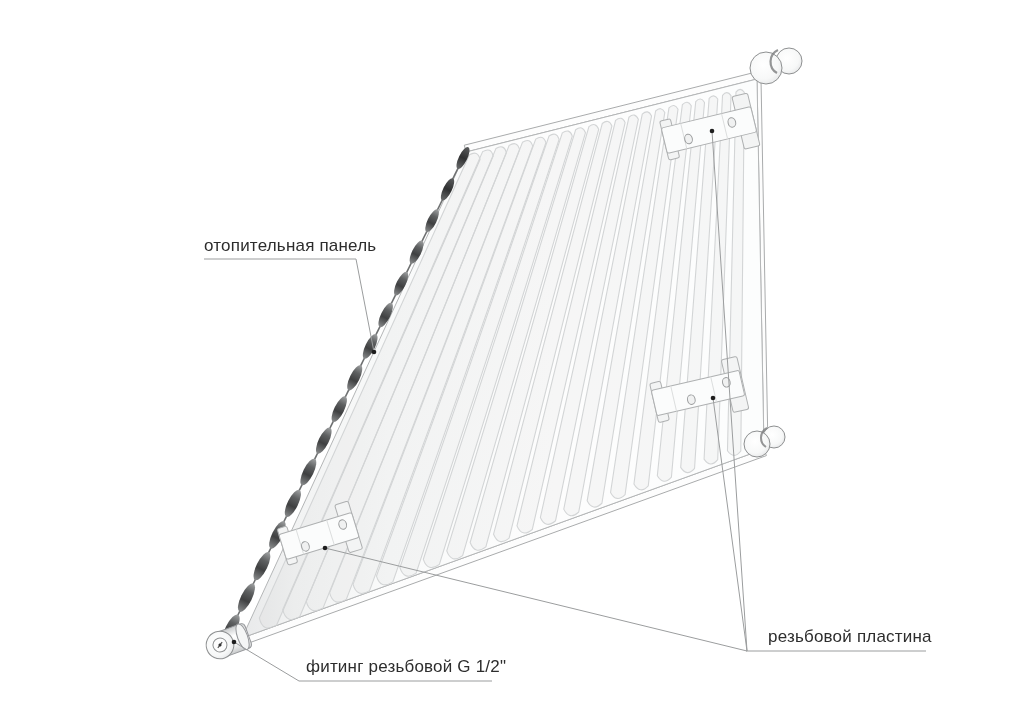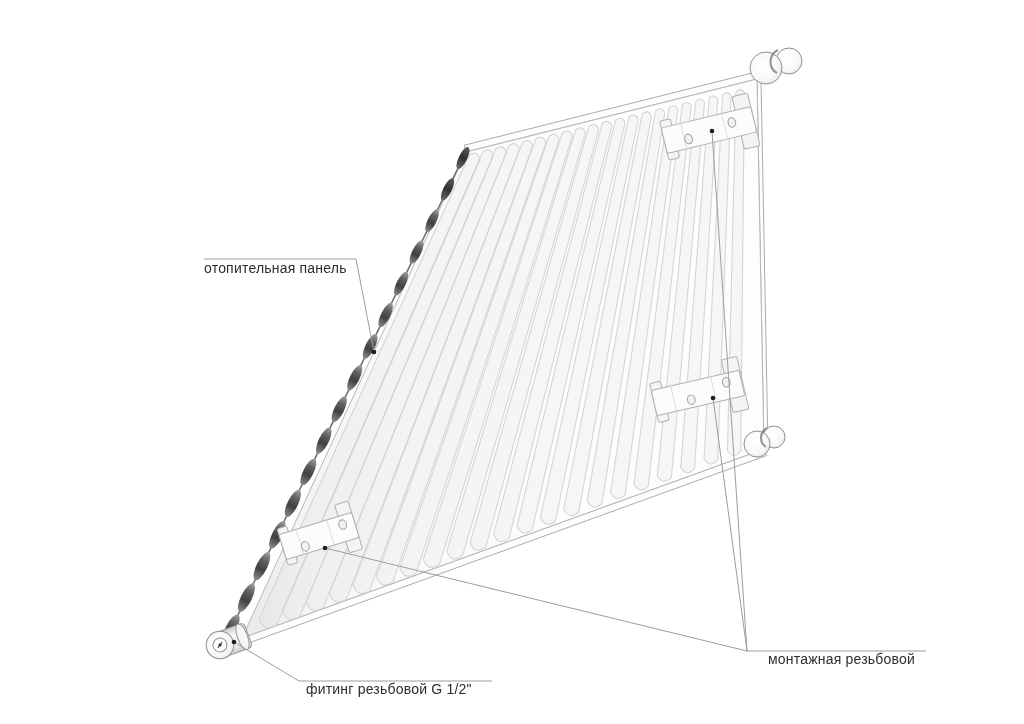--- a/index.html
+++ b/index.html
@@ -1,19 +1,19 @@
 <!DOCTYPE html>
 <html style="--background: #ffffff; --ink: #2d2d2d; --leader-line: #9b9d9e; --outline: #a9abac; --channel-line: #d3d5d6; --fin-dark: #3f4041; --fin-mid: #6f7172; --fin-light: #9fa1a2;"><head>
 <meta charset="utf-8">
 <style>
   html,body{margin:0;padding:0;background:#fff;}
   .stage{position:relative;width:1024px;height:724px;background:var(--background,#fff);overflow:hidden;
          font-family:"Liberation Sans", sans-serif;}
   .stage svg{position:absolute;left:0;top:0;}
-  .label{position:absolute;font-size:14px;color:var(--ink,#2d2d2d);white-space:nowrap;letter-spacing:.2px;margin-top:24px;}
+  .label{position:absolute;font-size:17px;color:var(--ink,#2d2d2d);white-space:nowrap;letter-spacing:.2px;}
   .channel{fill:rgba(185,189,190,0.10);stroke:var(--channel-line,#d3d5d6);stroke-width:1.1;}
   .leader{stroke:var(--leader-line,#9b9d9e);stroke-width:1;fill:none;}
   .edge{stroke:var(--outline,#a9abac);stroke-width:1;}
   .band{fill:#fdfdfd;}
   .plate{fill:#fbfcfc;stroke:#aeb0b1;stroke-width:1;}
   .plate-tab{fill:#f3f4f4;stroke:#aeb0b1;stroke-width:1;}
   .plate-fold{stroke:#dcdede;stroke-width:1;fill:none;}
   .hole{fill:#f0f1f1;stroke:#9b9d9e;stroke-width:1;}
   .fit{stroke:#8e9091;stroke-width:1;}
   .dot{fill:#1e1e1e;}
@@ -172,15 +172,15 @@
     <g>
       <circle class="dot" cx="374" cy="352" r="2.3"></circle>
       <circle class="dot" cx="712" cy="131" r="2.3"></circle>
       <circle class="dot" cx="713" cy="398" r="2.3"></circle>
       <circle class="dot" cx="325" cy="548" r="2.3"></circle>
       <circle class="dot" cx="234" cy="642" r="2.3"></circle>
     </g>
   </svg>
 
   <div class="label" style="left:204px;top:236px;">отопительная панель</div>
-  <div class="label" style="left:768px;top:627px;">монтажная резьбовой</div>
+  <div class="label" style="left:768px;top:627px;">резьбовой пластина</div>
   <div class="label" style="left:306px;top:657px;">фитинг резьбовой G 1/2"</div>
 </div>
 
 </body></html>

